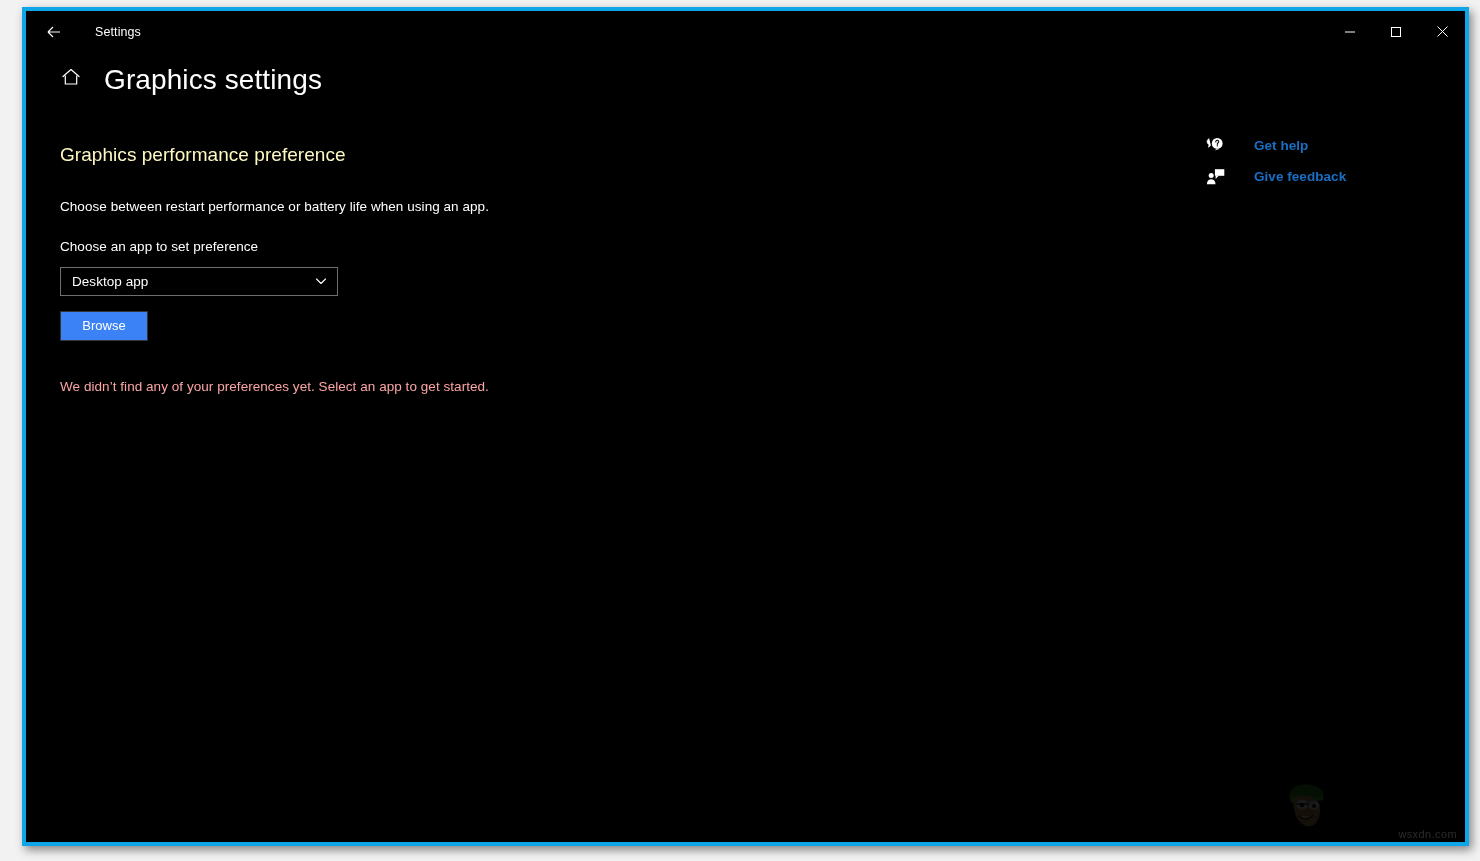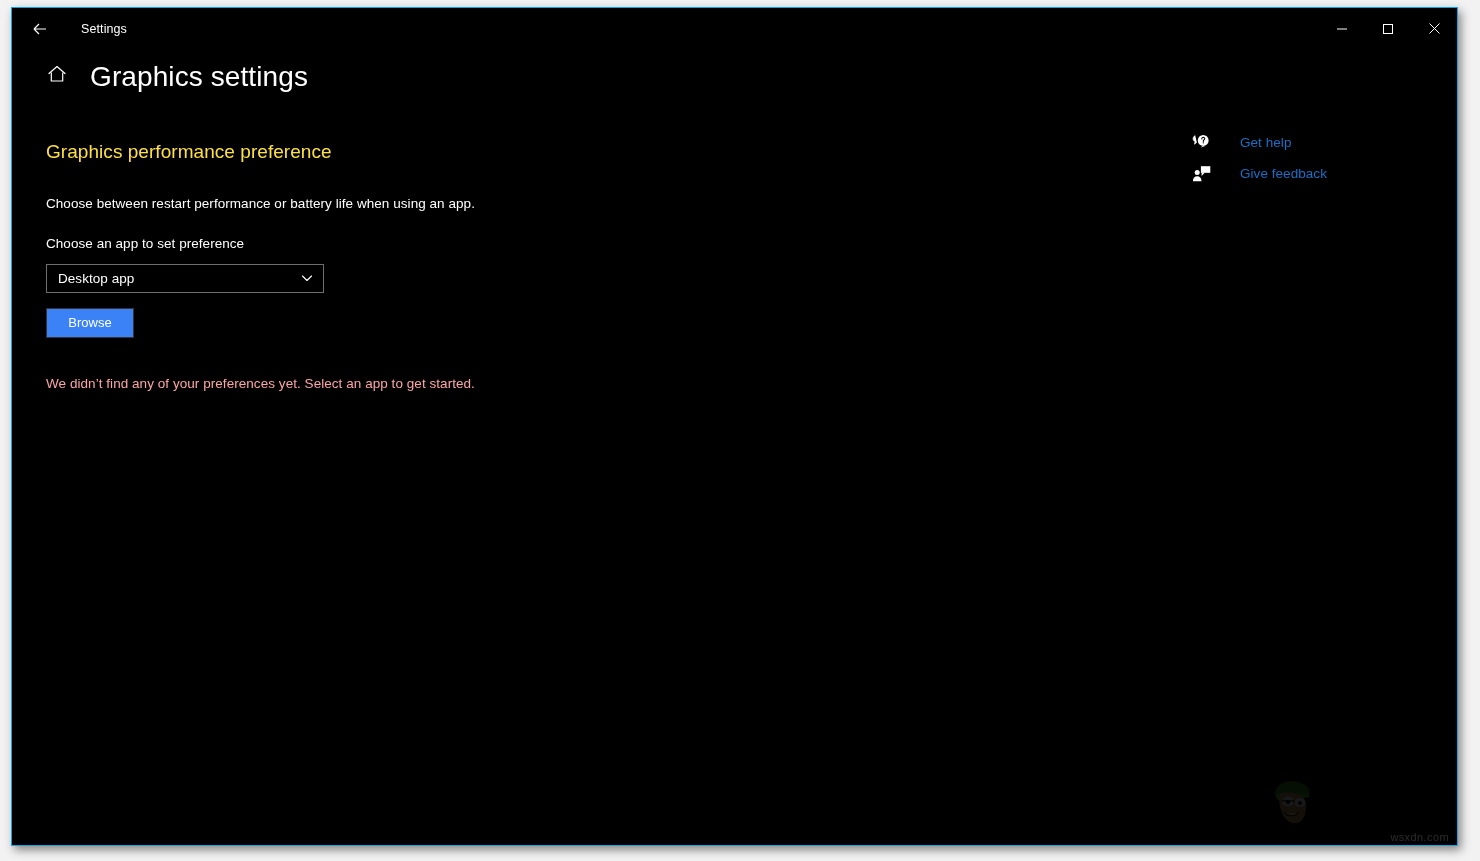--- a/index.html
+++ b/index.html
@@ -18,26 +18,26 @@
   #root {
     position: relative;
     width: 1480px;
     height: 861px;
     background: #f2f2f2;
   }
 
   
   .window {
     position: absolute;
-    left: 11px;
+    left: 22px;
     top: 7px;
     width: 1447px;
     height: 839px;
     background: #000000;
-    border: 1px solid #0ea5e9;
+    border: 4px solid #0ea5e9;
     box-sizing: border-box;
     box-shadow: 3px 4px 9px rgba(0,0,0,0.45);
     overflow: hidden;
   }
 
   
   .titlebar {
     position: absolute;
     left: 0; top: 0;
     width: 100%;
@@ -111,21 +111,21 @@
   
   .content {
     position: absolute;
     left: 34px;
     top: 132px;
     width: 980px;
   }
   .section-heading {
     font-size: 19px;
     font-weight: 400;
-    color: #fde047;
+    color: #fef9c3;
     margin: 0;
     line-height: 1.3;
     letter-spacing: 0.05px;
   }
   .description {
     font-size: 13.5px;
     color: #ffffff;
     margin-top: 28px;
     line-height: 21px;
     letter-spacing: 0.05px;
@@ -192,20 +192,21 @@
     top: 122px;
     width: 230px;
   }
   .rail-link {
     display: flex;
     align-items: center;
     height: 25px;
     margin-bottom: 6px;
     text-decoration: none;
     cursor: default;
+    font-weight: bold;
   }
   .rail-icon {
     width: 26px;
     display: flex;
     align-items: center;
     justify-content: flex-start;
     flex: none;
   }
   .rail-label {
     font-size: 13.5px;

